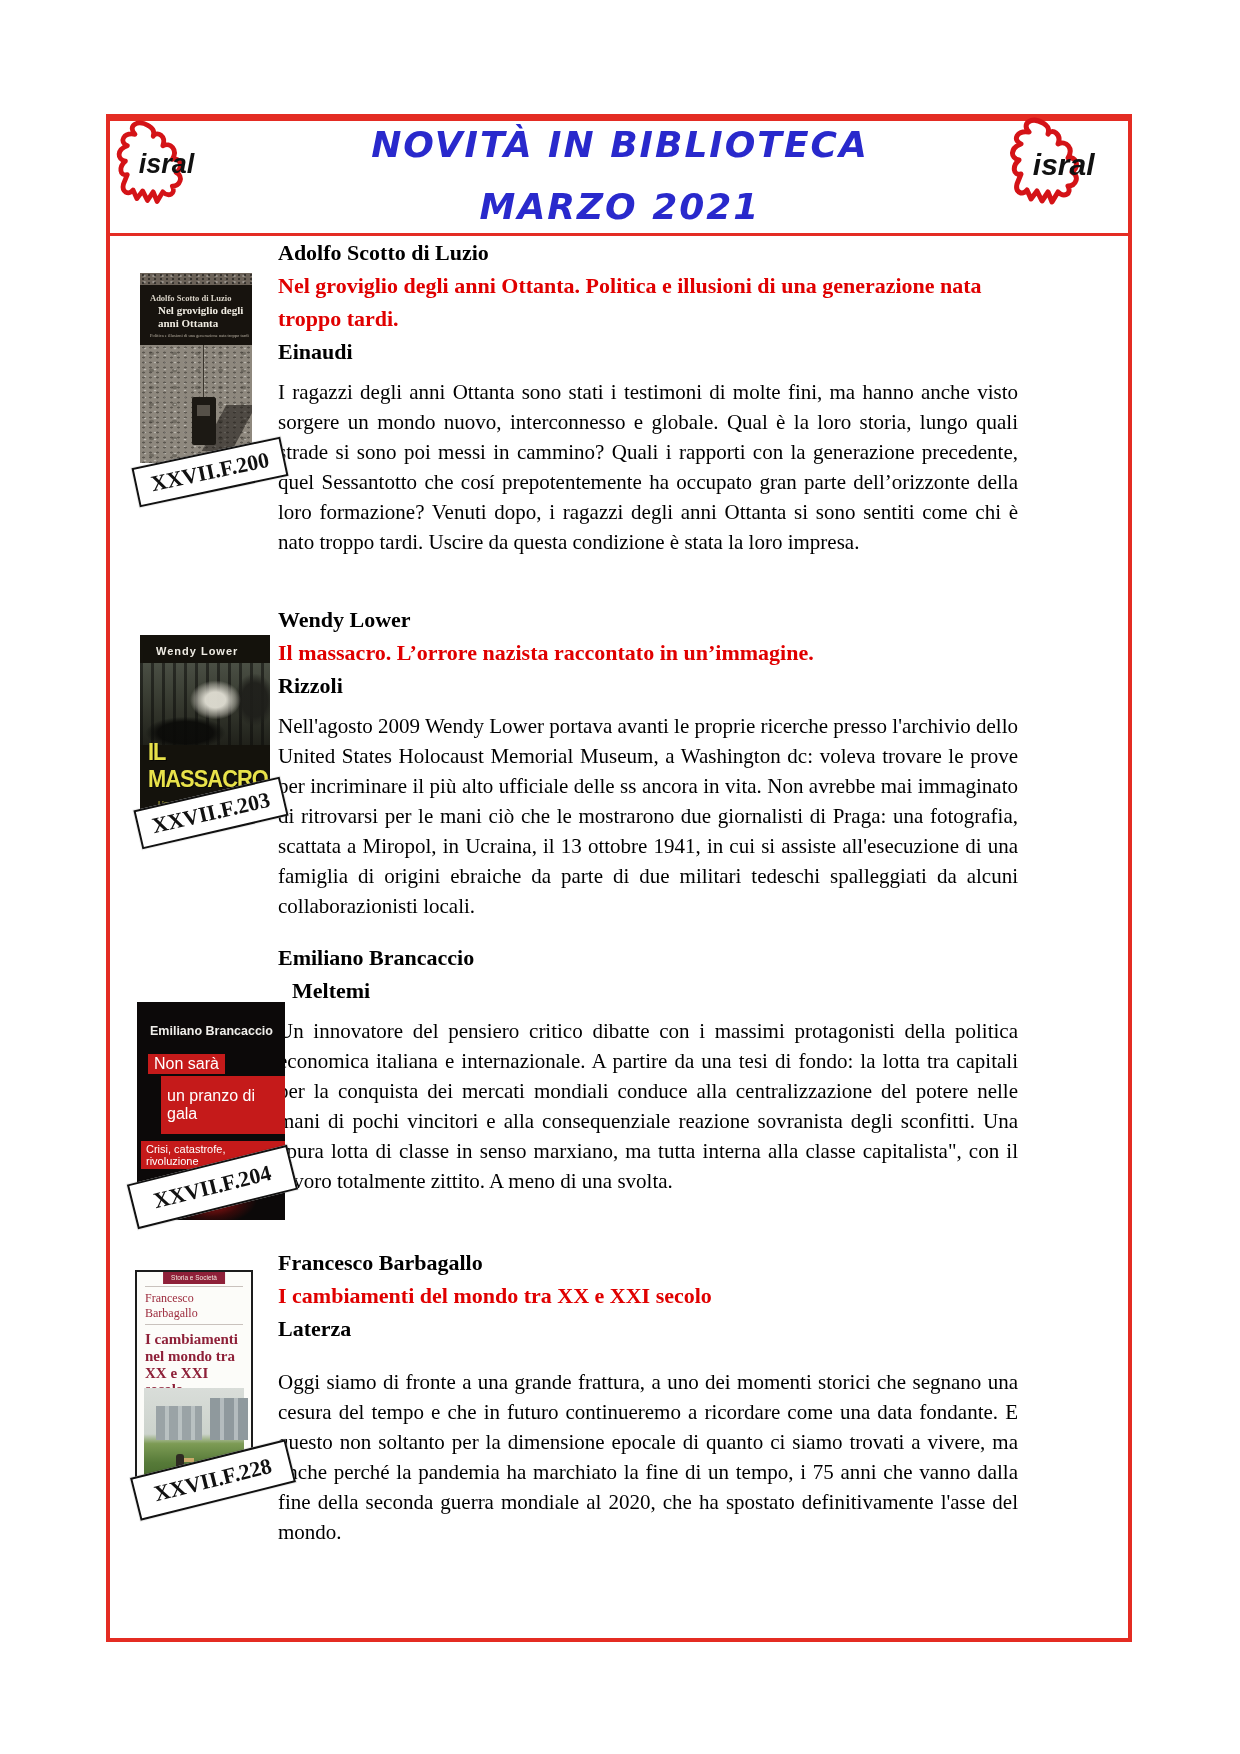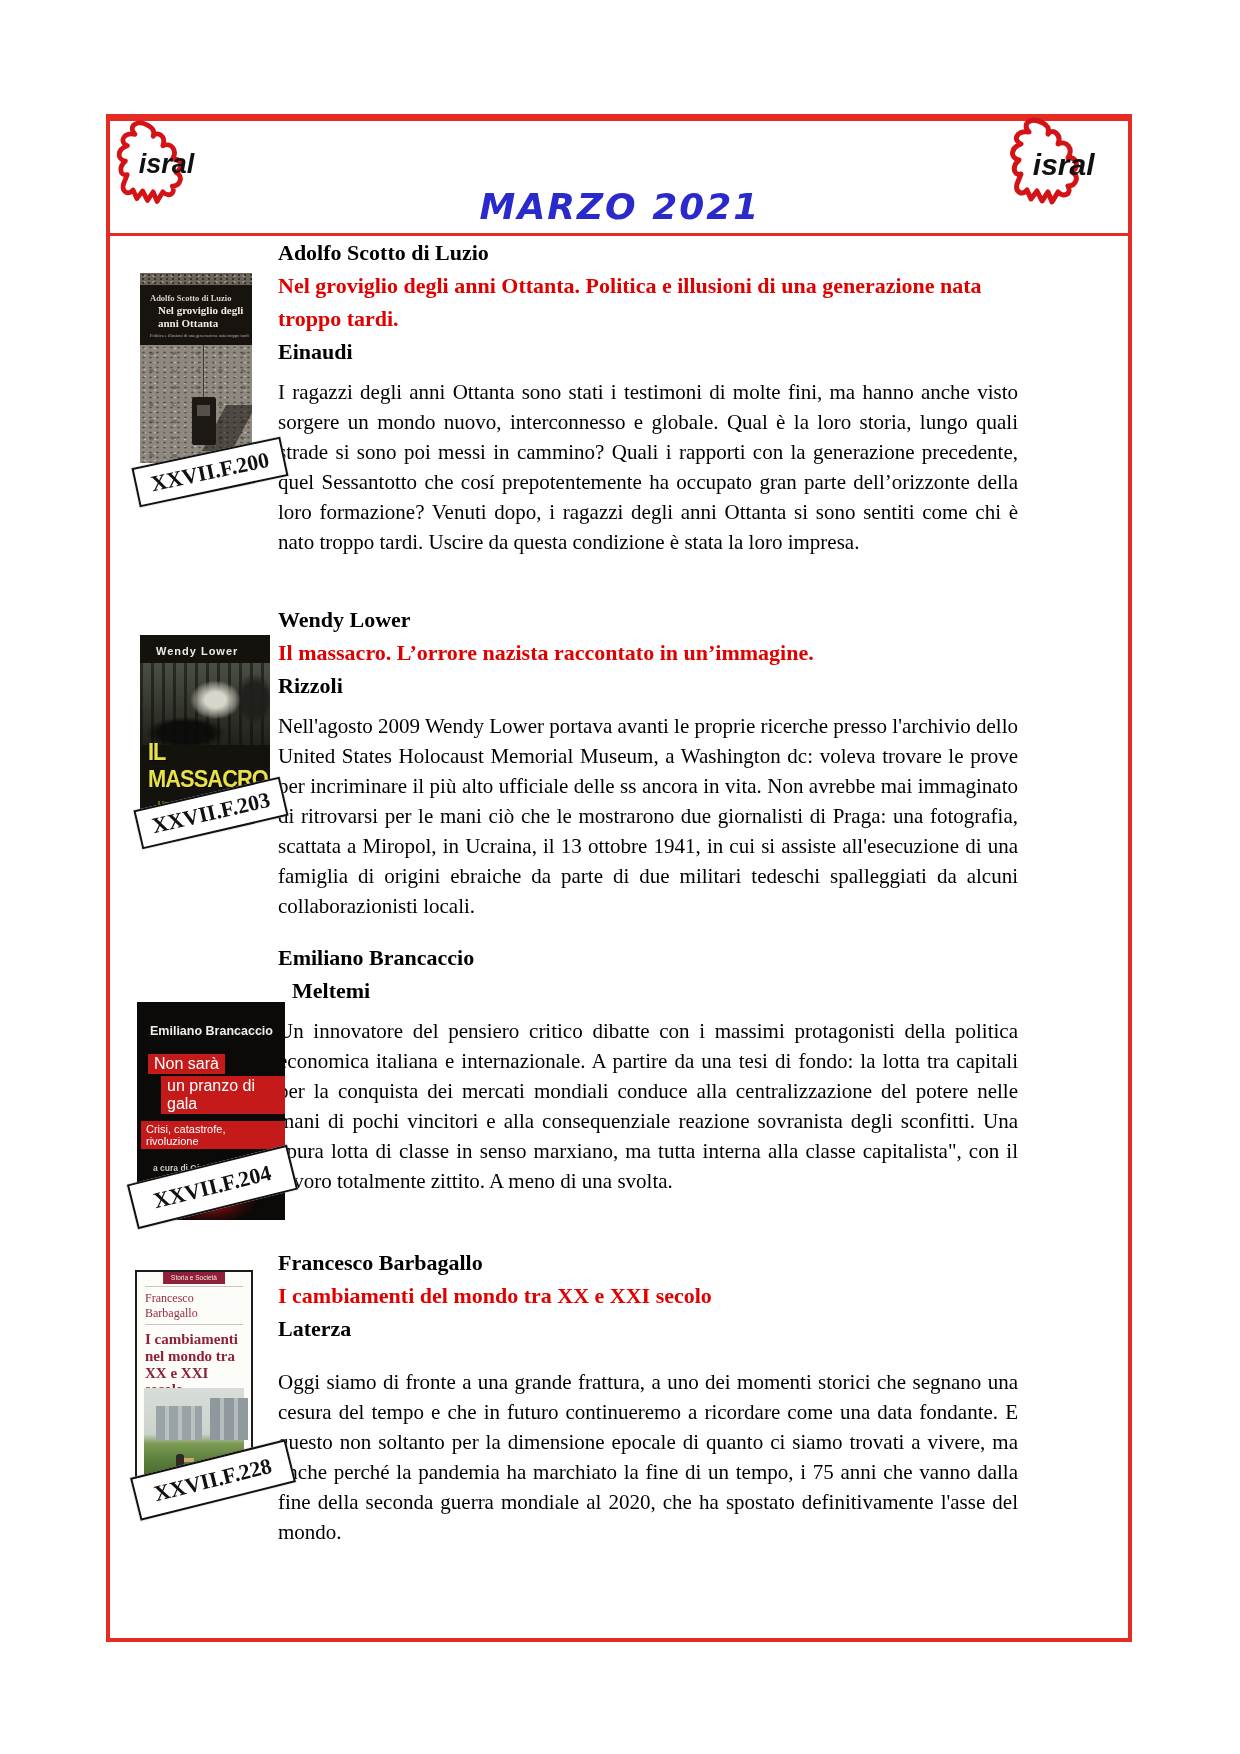--- a/index.html
+++ b/index.html
@@ -98,21 +98,21 @@
     font-size:23px; letter-spacing:-1px; transform:scaleX(0.95); transform-origin:left;
     margin:-6px 0 0 8px; text-shadow:1px 1px 0 rgba(0,0,0,.6);
   }
   .c2-sub { color:#ddd64c; font-family:"Liberation Sans", sans-serif; font-size:8px; line-height:1.3; margin:6px 0 0 18px; }
 
   
   .cover.c3 { background:#0c0909; }
   .c3-author { color:#f0eeea; font-family:"Liberation Sans", sans-serif; font-weight:bold; font-size:12.5px; margin:22px 0 16px 13px; }
   .c3-chip { display:inline-block; background:#c51a1a; color:#fff; font-family:"Liberation Sans", sans-serif; font-weight:normal; }
   .c3-t1 { font-size:16px; padding:1px 6px; margin-left:11px; }
-  .c3-t2 { font-size:16px; padding:1px 6px; margin-left:24px; margin-top:2px; }
+  .c3-t2 { font-size:16px; padding:11px 6px; margin-left:24px; margin-top:2px; }
   .c3-sub { font-size:11px; padding:2px 5px; margin-left:4px; margin-top:7px; }
   .c3-curator { color:#cfccc6; font-family:"Liberation Sans", sans-serif; font-size:8.5px; font-weight:bold; margin:14px 0 0 16px; }
   .c3-burst {
     position:absolute; left:0; right:0; bottom:0; height:74px;
     background:
       radial-gradient(circle 3px at 30% 40%, rgba(220,40,40,.9) 0 40%, transparent 70%),
       radial-gradient(circle 2px at 60% 30%, rgba(200,30,30,.8) 0 40%, transparent 70%),
       radial-gradient(circle 3px at 72% 55%, rgba(190,25,25,.8) 0 40%, transparent 70%),
       radial-gradient(circle 2px at 44% 60%, rgba(230,50,50,.9) 0 40%, transparent 70%),
       radial-gradient(ellipse 58px 34px at 50% 70%, rgba(160,20,20,.85) 0 25%, rgba(90,10,10,.55) 55%, transparent 80%);
@@ -145,20 +145,21 @@
   .c4-basket { position:absolute; left:40px; bottom:22px; width:10px; height:4px; background:#caa96a; }
 </style>
 </head>
 <body>
 
 <div class="page">
 
   <div class="frame"></div>
   <div class="header-sep"></div>
 
+  <div class="doc-title line1">NOVITÀ IN BIBLIOTECA</div>
   <div class="doc-title line2">MARZO 2021</div>
 
   <div class="logo left" style="left:110px; top:116px; width:96px; height:98px;">
     <svg viewBox="0 0 100 100">
       <path d="M40,9 C28,2 18,10 26,18 C14,16 9,26 18,30 C7,34 7,44 16,46 C9,52 10,62 18,60 L14,70 C12,78 19,82 24,76 L28,85 L34,77 L39,87 L45,78 L49,88 L55,78 C61,84 69,80 65,72 C73,72 77,62 69,58 C77,52 73,42 65,44 C71,34 63,26 55,30 C59,20 49,14 45,20 C47,13 43,11 40,9 Z" fill="none" stroke="#d41317" stroke-width="5" stroke-linejoin="round" stroke-linecap="round"></path>
     </svg>
     <span class="logo-text">isral</span>
   </div>
 
   <div class="logo right" style="left:990px; top:114px; width:126px; height:100px;">

